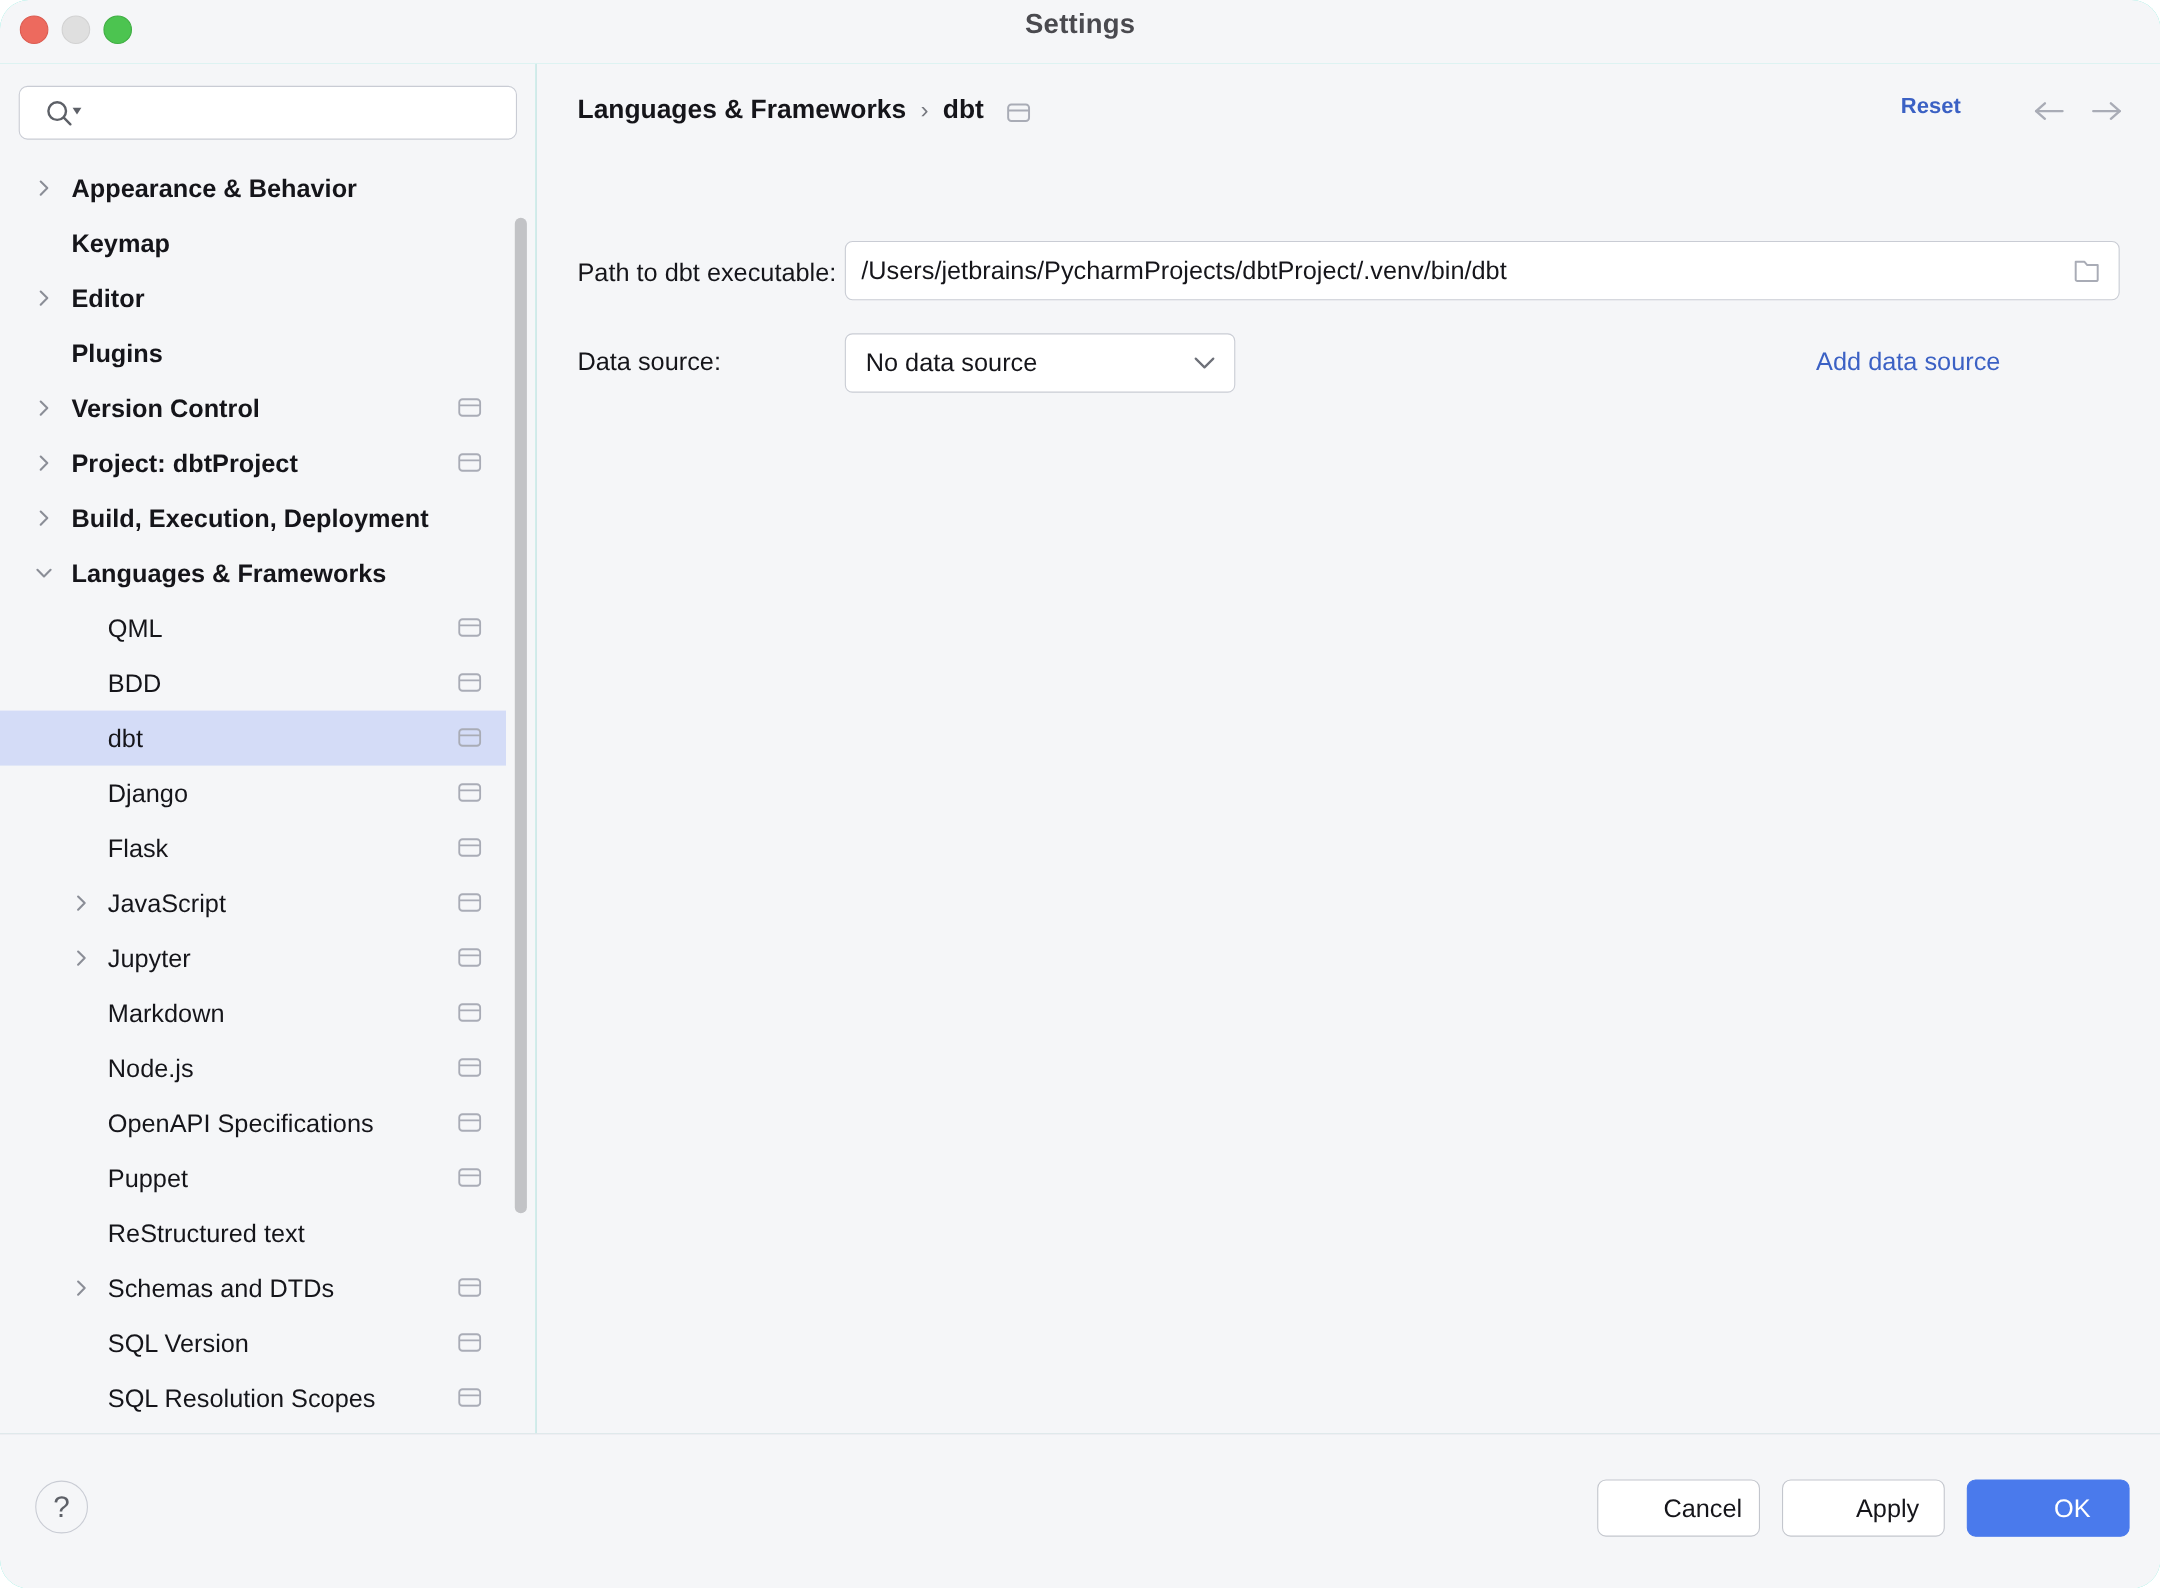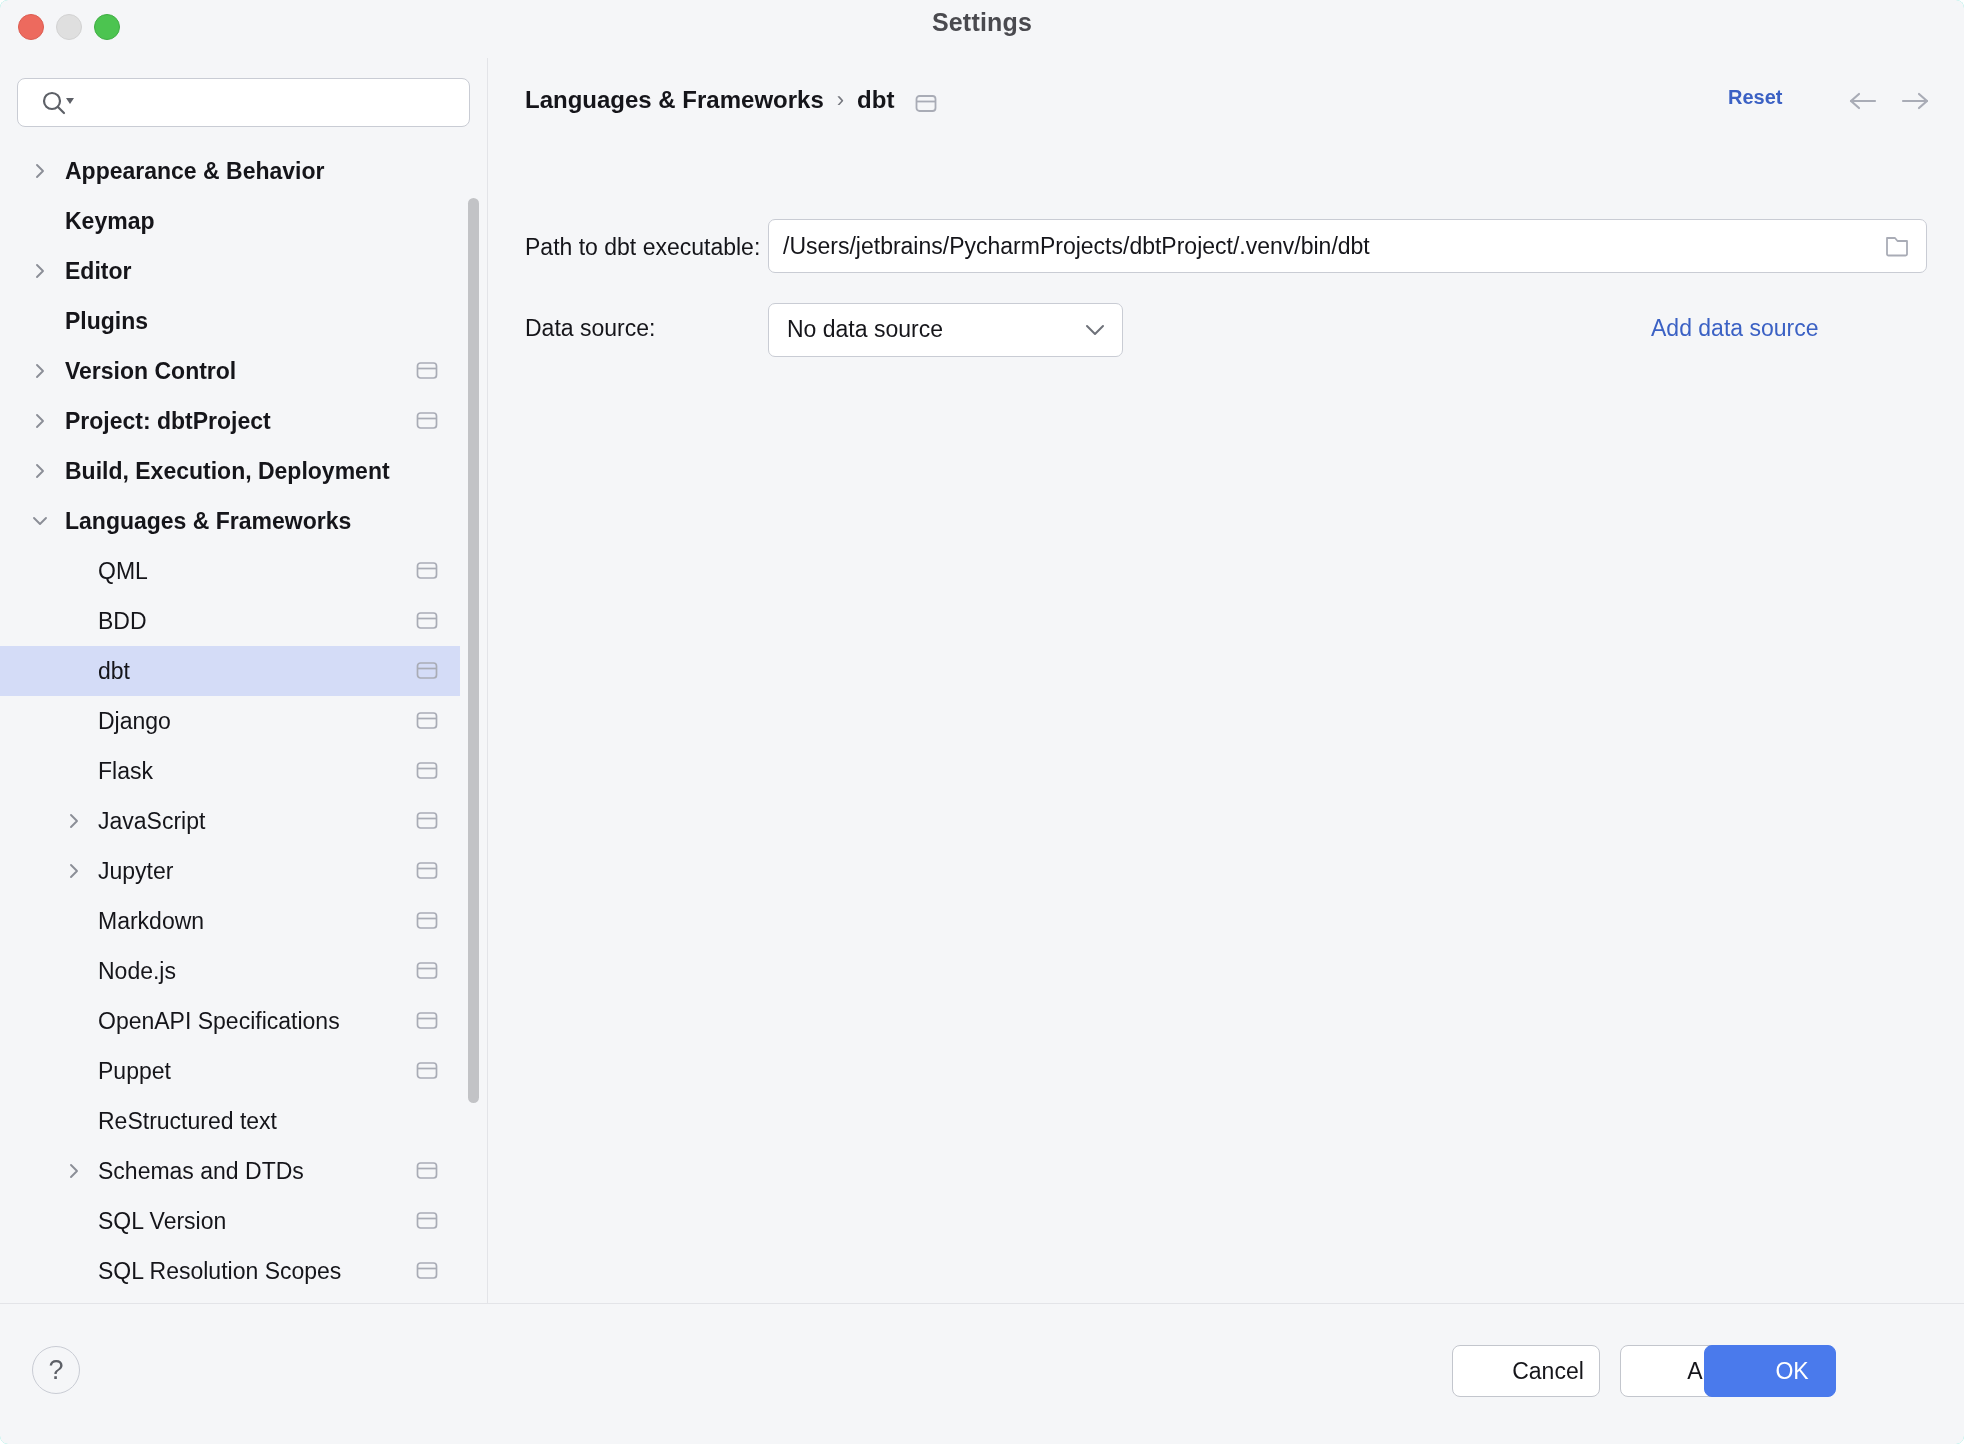--- a/index.html
+++ b/index.html
@@ -10,21 +10,21 @@
     background: #ffffff;
     font-family: "Liberation Sans", sans-serif;
     overflow: hidden;
   }
 
   #window {
     position: relative;
     width: 1964px;
     height: 1444px;
     background: #5eead4;
-    border-radius: 8px;
+    border-radius: 26px;
     overflow: hidden;
   }
 
   
   #titlebar {
     position: absolute;
     left: 0; top: 0;
     width: 1964px; height: 58px;
     background: #f5f6f8;
   }
@@ -285,21 +285,21 @@
   }
   #btn-cancel {
     left: 1452px; width: 148px;
     background: #ffffff; border: 1px solid #c3c6cd; color: #15151a;
   }
   #btn-apply {
     left: 1620px; width: 148px;
     background: #ffffff; border: 1px solid #c3c6cd; color: #15151a;
   }
   #btn-ok {
-    left: 1704px; width: 132px;
+    left: 1788px; width: 148px;
     background: #4a7aec; border: 1px solid #4a7aec; color: #ffffff;
   }
 </style>
 </head>
 <body>
 
 <div id="window">
 
   <div id="titlebar">
     <div id="traffic">

